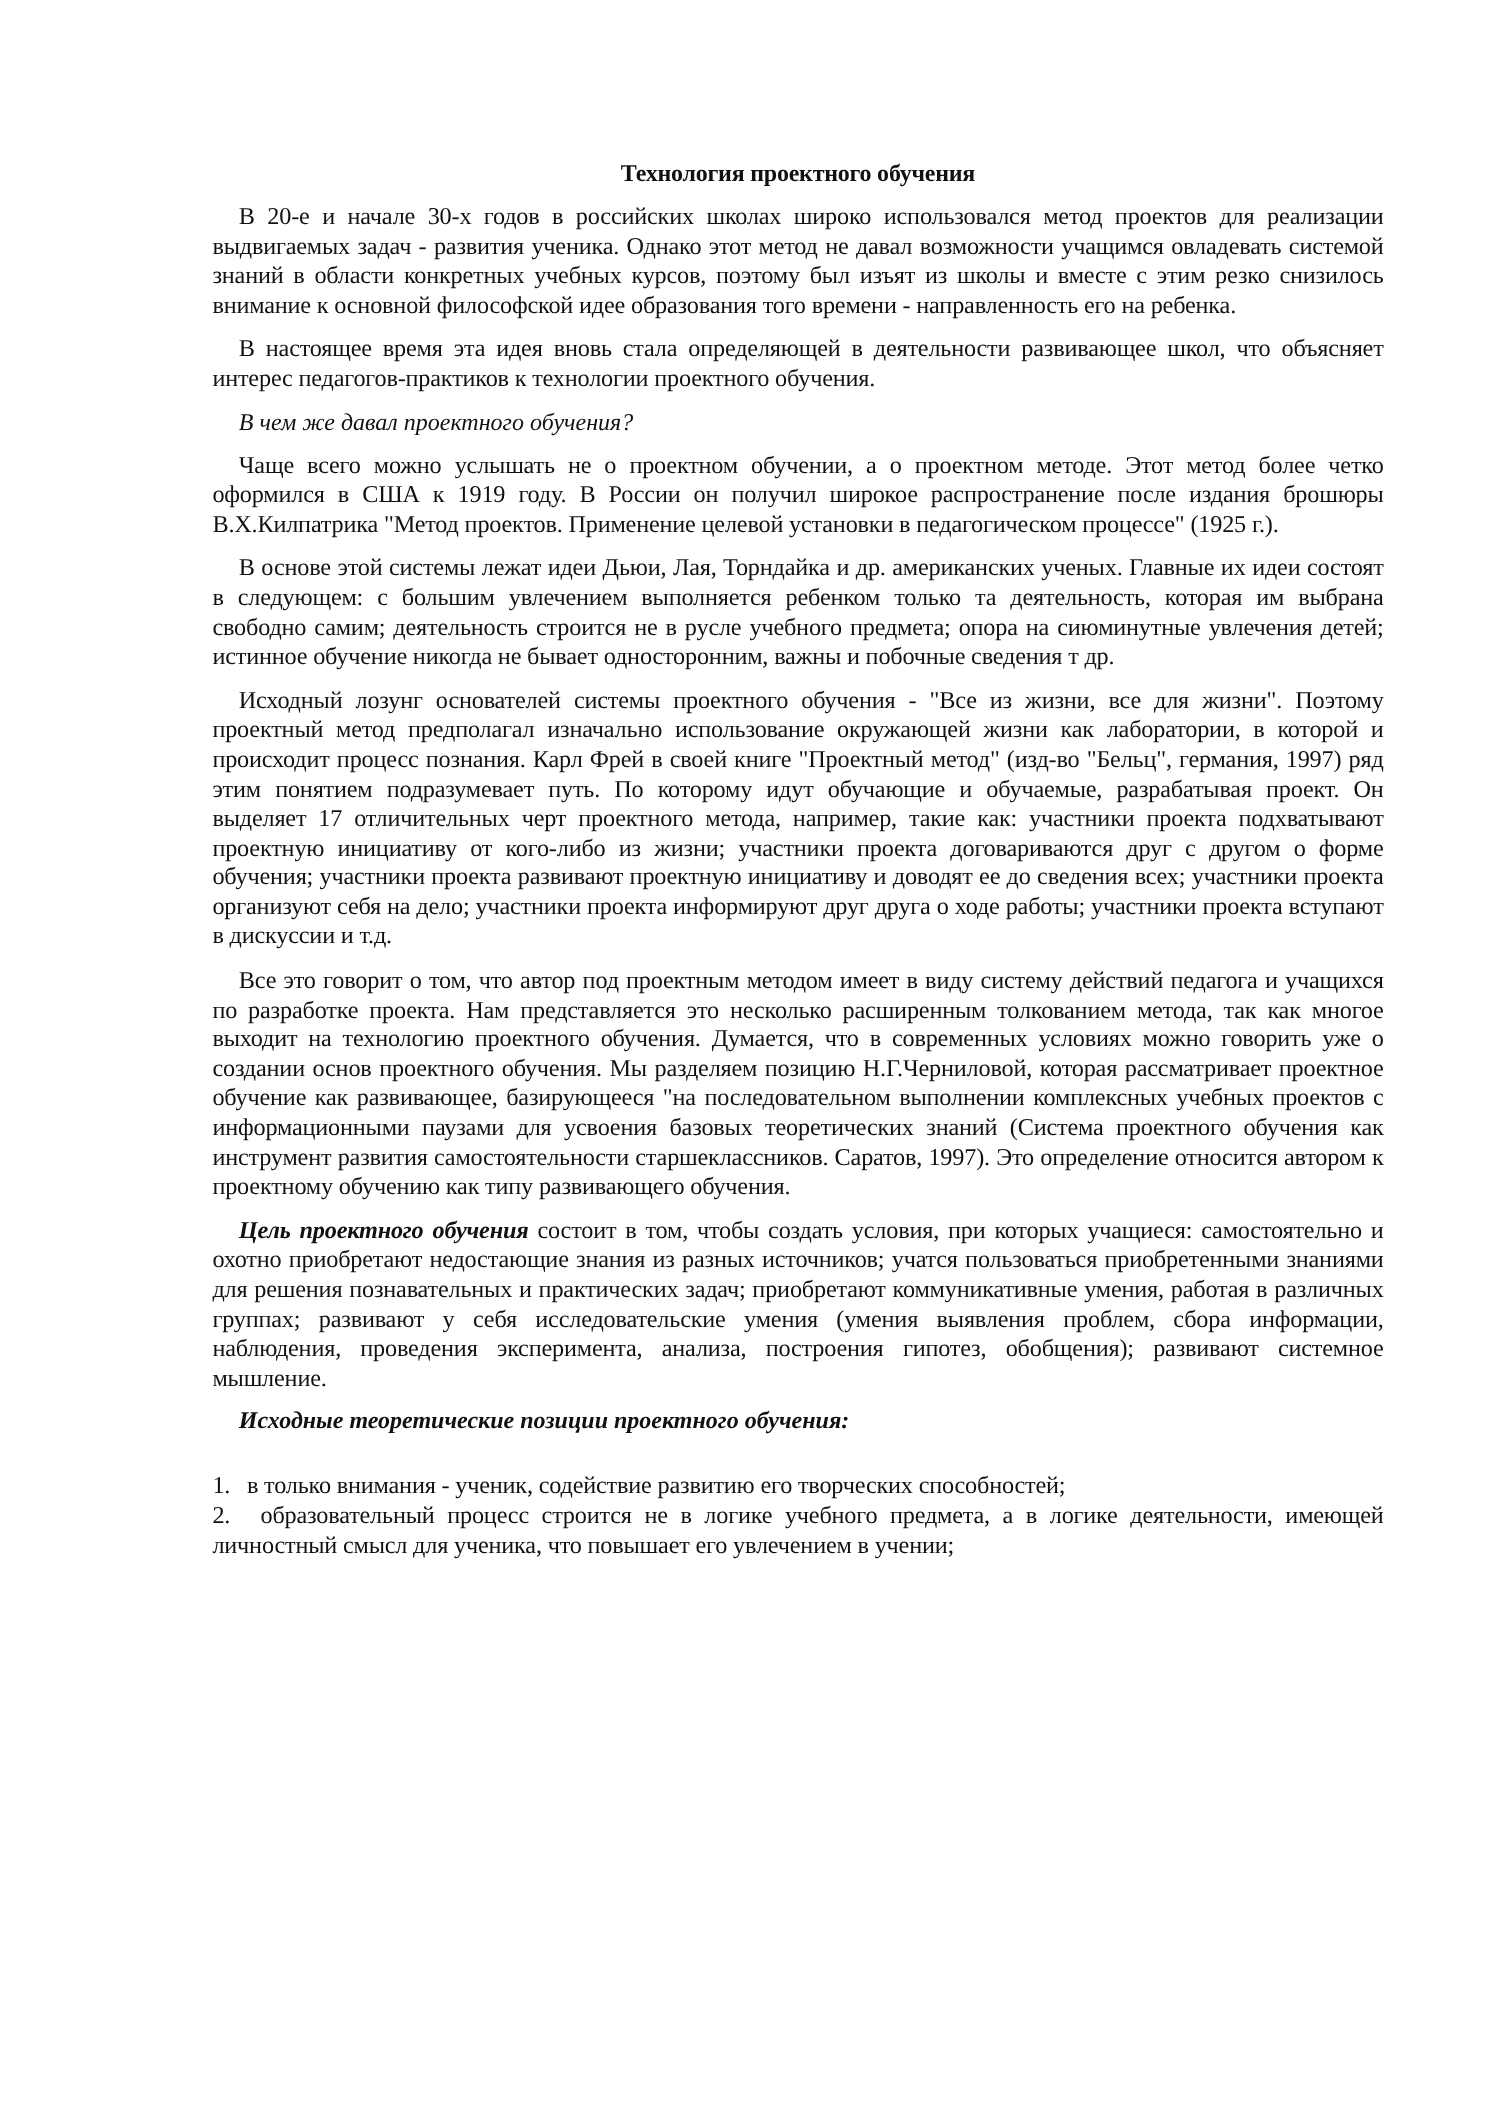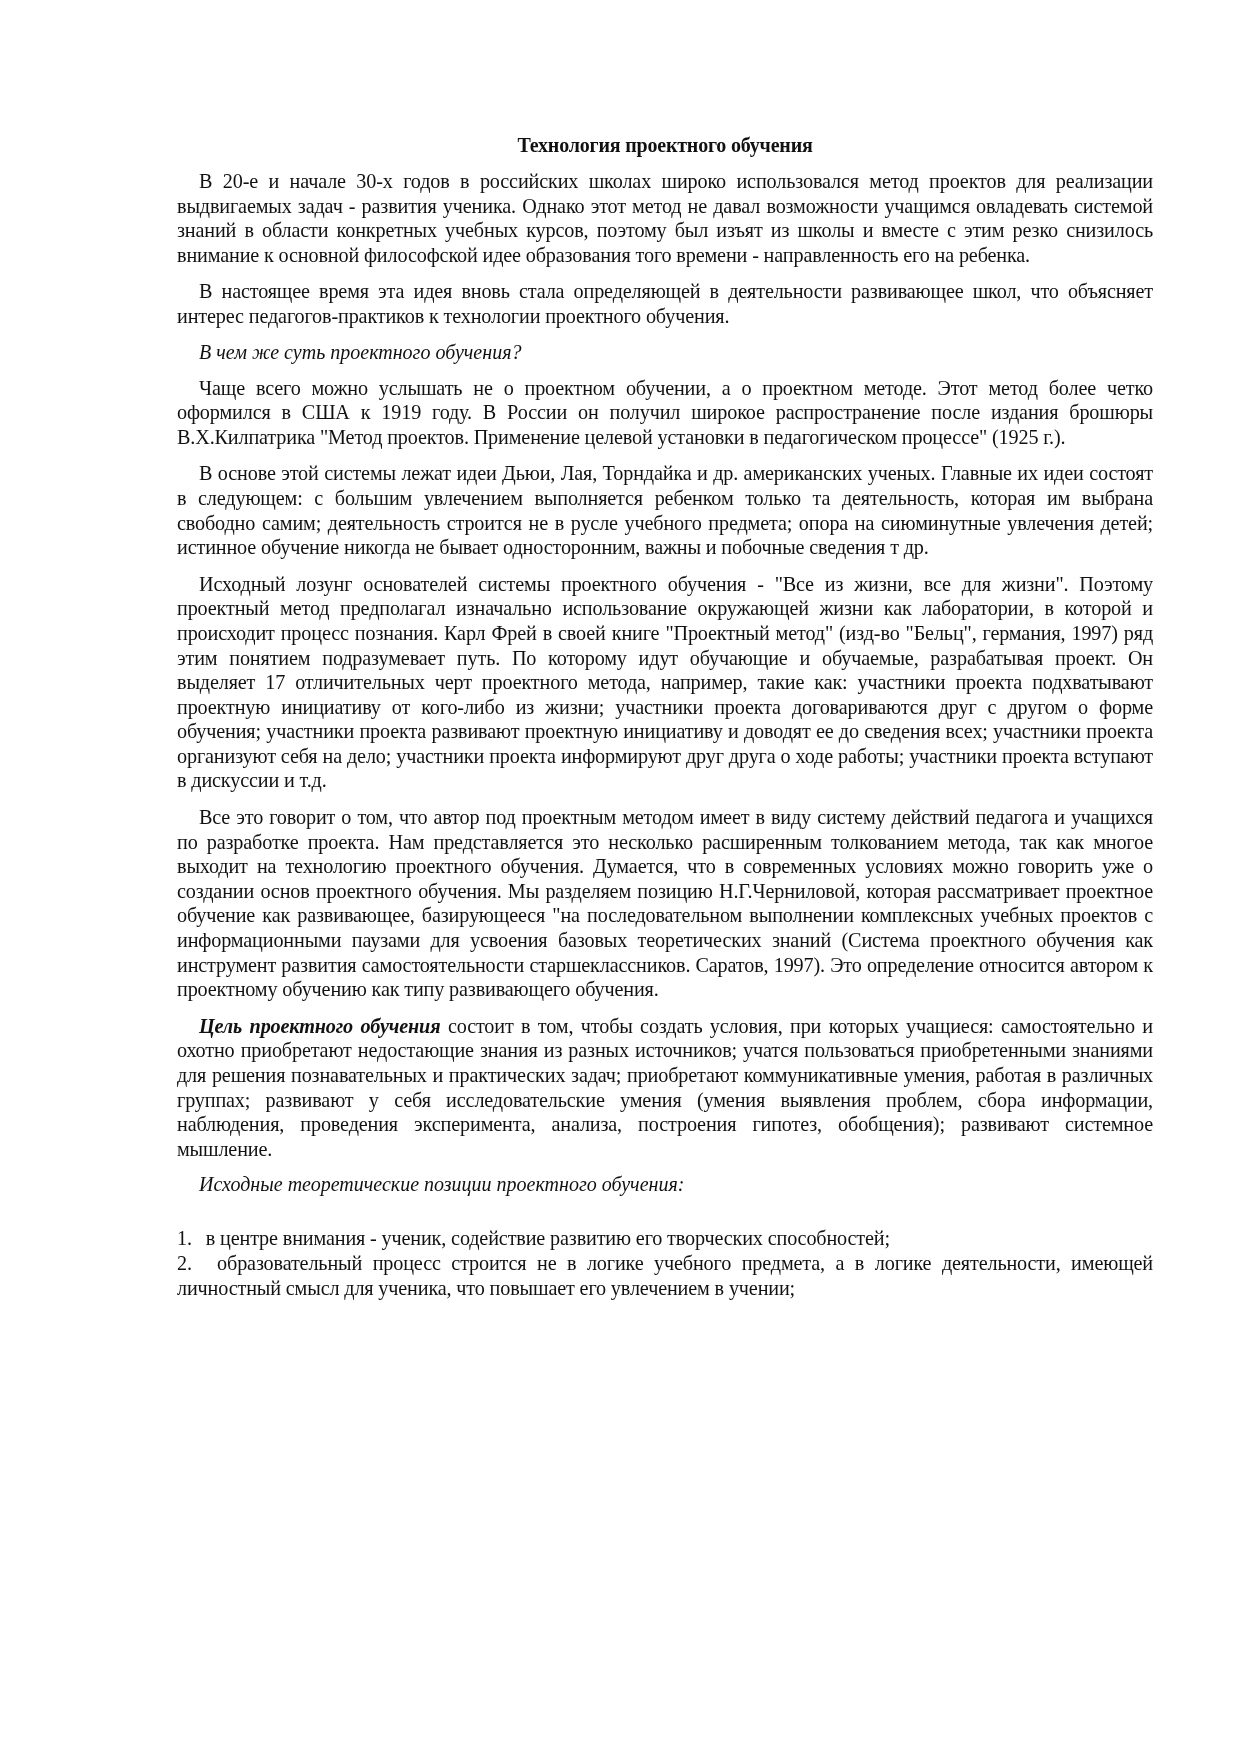--- a/index.html
+++ b/index.html
@@ -38,21 +38,21 @@
       font-size: 20px;
       line-height: 24px;
       font-style: italic;
       text-indent: 22px;
     }
     .bold-italic { font-weight: bold; font-style: italic; }
     p.subheading {
       margin: 6px 0 30px 0;
       font-size: 20px;
       line-height: 24px;
-      font-weight: normal;
+      font-weight: bold;
       font-style: italic;
       text-indent: 22px;
     }
     ol.positions {
       list-style: none;
       margin: 0;
       padding: 0;
     }
     ol.positions li {
       font-size: 20.2px;
@@ -67,28 +67,28 @@
   </style>
 </head>
 <body>
 
 <div class="page">
   <div class="title">Технология проектного обучения</div>
 
   <p class="para">В 20-е и начале 30-х годов в российских школах широко использовался метод проектов для реализации выдвигаемых задач - развития ученика. Однако этот метод не давал возможности учащимся овладевать системой знаний в области конкретных учебных курсов, поэтому был изъят из школы и вместе с этим резко снизилось внимание к основной философской идее образования того времени - направленность его на ребенка.</p>
   <p class="para">В настоящее время эта идея вновь стала определяющей в деятельности развивающее школ, что объясняет интерес педагогов-практиков к технологии проектного обучения.</p>
 
-  <p class="question">В чем же суть проектного обучения?</p>
+  <p class="question">В чем же давал проектного обучения?</p>
 
   <p class="para">Чаще всего можно услышать не о проектном обучении, а о проектном методе. Этот метод более четко оформился в США к 1919 году. В России он получил широкое распространение после издания брошюры В.Х.Килпатрика "Метод проектов. Применение целевой установки в педагогическом процессе" (1925 г.).</p>
   <p class="para">В основе этой системы лежат идеи Дьюи, Лая, Торндайка и др. американских ученых. Главные их идеи состоят в следующем: с большим увлечением выполняется ребенком только та деятельность, которая им выбрана свободно самим; деятельность строится не в русле учебного предмета; опора на сиюминутные увлечения детей; истинное обучение никогда не бывает односторонним, важны и побочные сведения т др.</p>
   <p class="para">Исходный лозунг основателей системы проектного обучения - "Все из жизни, все для жизни". Поэтому проектный метод предполагал изначально использование окружающей жизни как лаборатории, в которой и происходит процесс познания. Карл Фрей в своей книге "Проектный метод" (изд-во "Бельц", германия, 1997) ряд этим понятием подразумевает путь. По которому идут обучающие и обучаемые, разрабатывая проект. Он выделяет 17 отличительных черт проектного метода, например, такие как: участники проекта подхватывают проектную инициативу от кого-либо из жизни; участники проекта договариваются друг с другом о форме обучения; участники проекта развивают проектную инициативу и доводят ее до сведения всех; участники проекта организуют себя на дело; участники проекта информируют друг друга о ходе работы; участники проекта вступают в дискуссии и т.д.</p>
   <p class="para">Все это говорит о том, что автор под проектным методом имеет в виду систему действий педагога и учащихся по разработке проекта. Нам представляется это несколько расширенным толкованием метода, так как многое выходит на технологию проектного обучения. Думается, что в современных условиях можно говорить уже о создании основ проектного обучения. Мы разделяем позицию Н.Г.Черниловой, которая рассматривает проектное обучение как развивающее, базирующееся "на последовательном выполнении комплексных учебных проектов с информационными паузами для усвоения базовых теоретических знаний (Система проектного обучения как инструмент развития самостоятельности старшеклассников. Саратов, 1997). Это определение относится автором к проектному обучению как типу развивающего обучения.</p>
 
   <p class="para"><span class="bold-italic">Цель проектного обучения</span><span> состоит в том, чтобы создать условия, при которых учащиеся: самостоятельно и охотно приобретают недостающие знания из разных источников; учатся пользоваться приобретенными знаниями для решения познавательных и практических задач; приобретают коммуникативные умения, работая в различных группах; развивают у себя исследовательские умения (умения выявления проблем, сбора информации, наблюдения, проведения эксперимента, анализа, построения гипотез, обобщения); развивают системное мышление.</span></p>
 
   <p class="subheading">Исходные теоретические позиции проектного обучения:</p>
 
   <ol class="positions">
-    <li><span class="num">1.</span>&nbsp;&nbsp;<span>в центре внимания - ученик, содействие развитию его творческих способностей;</span></li>
+    <li><span class="num">1.</span>&nbsp;&nbsp;<span>в только внимания - ученик, содействие развитию его творческих способностей;</span></li>
     <li><span class="num">2.</span>&nbsp;&nbsp;<span>образовательный процесс строится не в логике учебного предмета, а в логике деятельности, имеющей личностный смысл для ученика, что повышает его увлечением в учении;</span></li>
   </ol>
 </div>
 
 </body></html>

